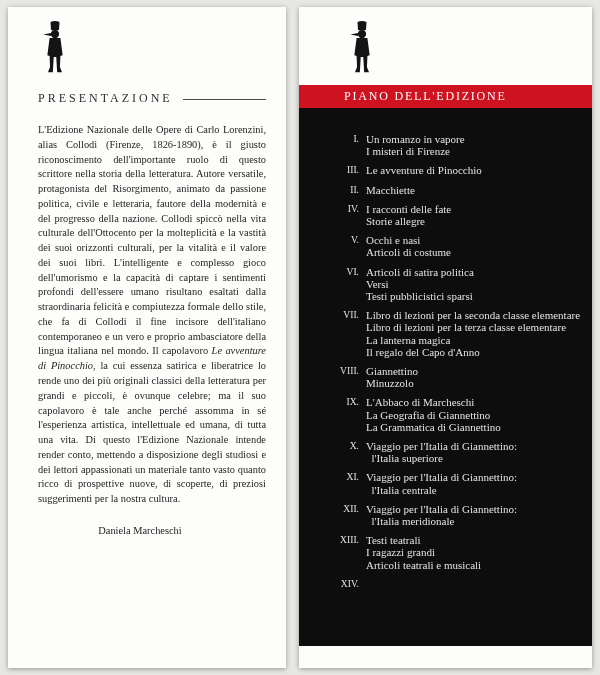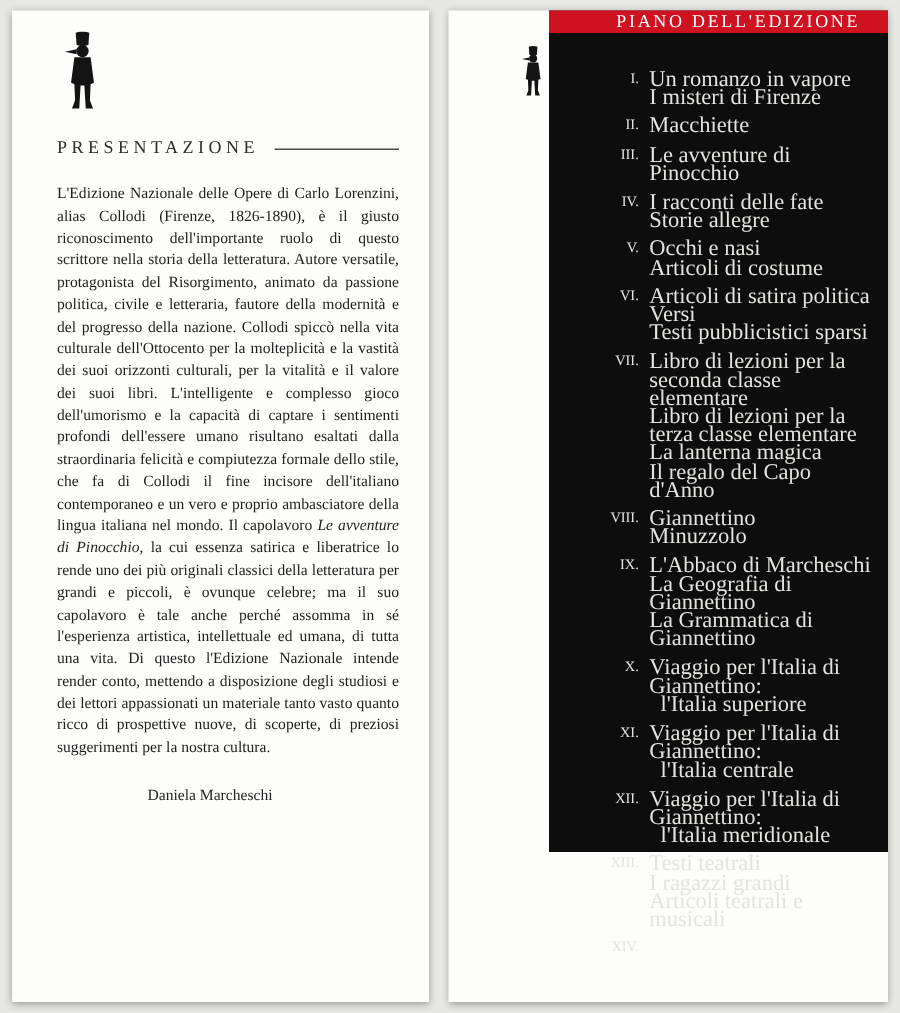--- a/index.html
+++ b/index.html
@@ -15,21 +15,21 @@
     font-family:"Liberation Serif","DejaVu Serif",serif;
     overflow:hidden;
   }
   .spread{position:relative;width:600px;height:675px;}
   .page{
     position:absolute;top:7px;height:661px;
     background:var(--paper);
     box-shadow:0 1px 5px rgba(0,0,0,.35);
   }
   .page-left{left:8px;width:278px;padding:12px 20px 0 30px;}
-  .page-right{left:299px;width:293px;display:flex;flex-direction:row;}
+  .page-right{left:299px;width:293px;display:flex;flex-direction:column;}
   .silhouette{display:block;width:34px;height:54px;}
   .page-left .silhouette{margin:2px 0 16px 0;}
   .page-right .silhouette{margin:14px 0 10px 46px;}
   .heading-row{display:flex;align-items:center;gap:10px;margin-bottom:17px;}
   .heading{
     font-size:12px;letter-spacing:3px;color:#2e2e2e;white-space:nowrap;
   }
   .rule{flex:1;height:1px;background:#4a4a4a;margin-top:2px;}
   .body-text{
     font-size:10.4px;line-height:1.42;text-align:justify;color:#1e1e1e;
@@ -48,21 +48,21 @@
     display:flex;align-items:center;padding-left:45px;
     color:#ffffff;font-size:12px;letter-spacing:1.8px;white-space:nowrap;
   }
   .edition-list{padding:25px 10px 0 30px;}
   .edition-item{display:flex;margin-bottom:7px;color:#e3e3e0;}
   .edition-item .numeral{
     width:30px;flex:0 0 30px;text-align:right;margin-right:7px;
     font-size:9.6px;line-height:12.2px;
   }
   .edition-item .titles{
-    font-size:15px;line-height:12.2px;white-space:pre-line;
+    font-size:11px;line-height:12.2px;white-space:pre-line;
   }
 </style>
 </head>
 <body>
 
 <div class="spread">
 
   <div class="page page-left">
     <svg class="silhouette" viewBox="0 0 36 60" aria-hidden="true">
       <g fill="#141414">
@@ -98,26 +98,26 @@
         <span>PIANO DELL'EDIZIONE</span>
       </div>
 
       <div class="edition-list">
         <div class="edition-item">
           <span class="numeral">I.</span>
           <span class="titles">Un romanzo in vapore
 I misteri di Firenze</span>
         </div>
         <div class="edition-item">
+          <span class="numeral">III.</span>
+          <span class="titles">Le avventure di Pinocchio</span>
+        </div>
+        <div class="edition-item">
           <span class="numeral">II.</span>
           <span class="titles">Macchiette</span>
-        </div>
-        <div class="edition-item">
-          <span class="numeral">III.</span>
-          <span class="titles">Le avventure di Pinocchio</span>
         </div>
         <div class="edition-item">
           <span class="numeral">IV.</span>
           <span class="titles">I racconti delle fate
 Storie allegre</span>
         </div>
         <div class="edition-item">
           <span class="numeral">V.</span>
           <span class="titles">Occhi e nasi
 Articoli di costume</span>

